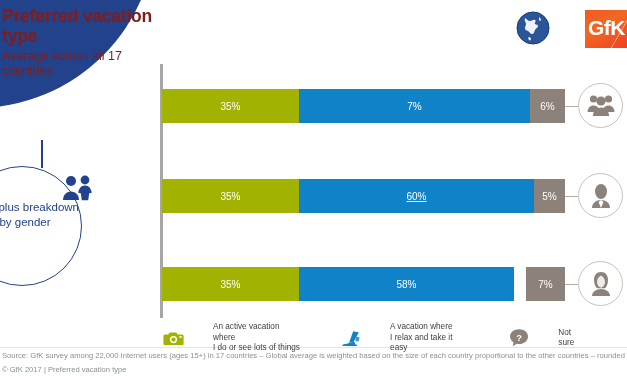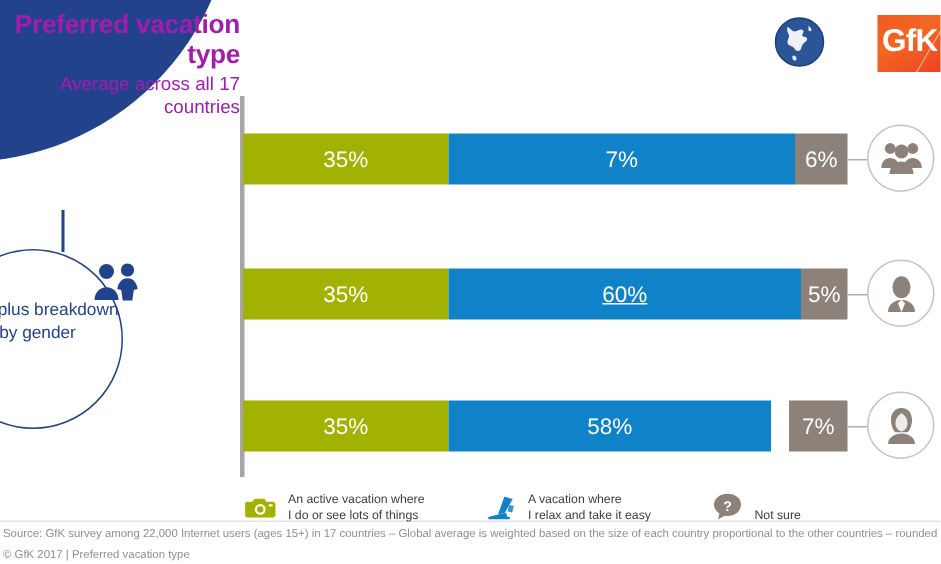--- a/index.html
+++ b/index.html
@@ -17,21 +17,21 @@
     background:#23428c;
     border-radius:0 0 200px 0 / 0 0 180px 0;
     border-bottom-right-radius:170px;
     z-index:5;
   }
   #header-blob.shape{
     border-radius:0 0 180px 0;
   }
   #header-text{
     position:absolute;left:0px;top:6px;z-index:6;
-    color:#a21caf;width:160px;text-align:right;
+    color:#7f1d1d;width:160px;
   }
   #header-text .t1{
     font-size:17.5px;font-weight:bold;line-height:20px;letter-spacing:-0.2px;
     padding-left:2px;
   }
   #header-text .t2{
     font-size:12.5px;font-weight:normal;line-height:15px;margin-top:3px;
     padding-left:2px;
   }
 
@@ -73,21 +73,21 @@
 
   
   #axis-line{
     position:absolute;left:160px;top:64px;width:2.5px;height:254px;
     background:#a6a6a6;z-index:3;
   }
 
   .bar-row{position:absolute;left:162px;height:34px;z-index:4;}
   .seg{
     position:absolute;top:0;height:34px;
-    color:#ffffff;font-size:15px;
+    color:#ffffff;font-size:10px;
     display:flex;align-items:center;justify-content:center;
     box-sizing:border-box;
   }
   .seg.active{background:#a2b200;}
   .seg.relax{background:#1083c8;}
   .seg.notsure{background:#8c8279;}
 
   
   .connector{
     position:absolute;height:1px;background:#b4aca4;z-index:3;
@@ -97,21 +97,21 @@
     border:1px solid #c9c2bb;box-sizing:border-box;background:#ffffff;
     z-index:6;
   }
   .person-circle svg{position:absolute;left:8px;top:9px;}
 
   
   #legend{
     position:absolute;left:163px;top:326px;height:24px;z-index:6;
     display:flex;align-items:center;
   }
-  .legend-item{display:flex;align-items:flex-end;margin-right:40px;}
+  .legend-item{display:flex;align-items:center;margin-right:40px;gap:21px;}
   .legend-icon{width:22px;height:22px;margin-right:7px;flex:none;position:relative;}
   .legend-label{font-size:8.2px;line-height:10.5px;color:#3d3d3d;white-space:pre-line;}
 
   
   #footer-rule{
     position:absolute;left:0;top:347px;width:627px;height:1px;background:#e3e3e3;z-index:2;
   }
   #footer{
     position:absolute;left:2px;top:350px;width:624px;z-index:6;
     color:#8a8f96;font-size:7.6px;line-height:11.5px;

